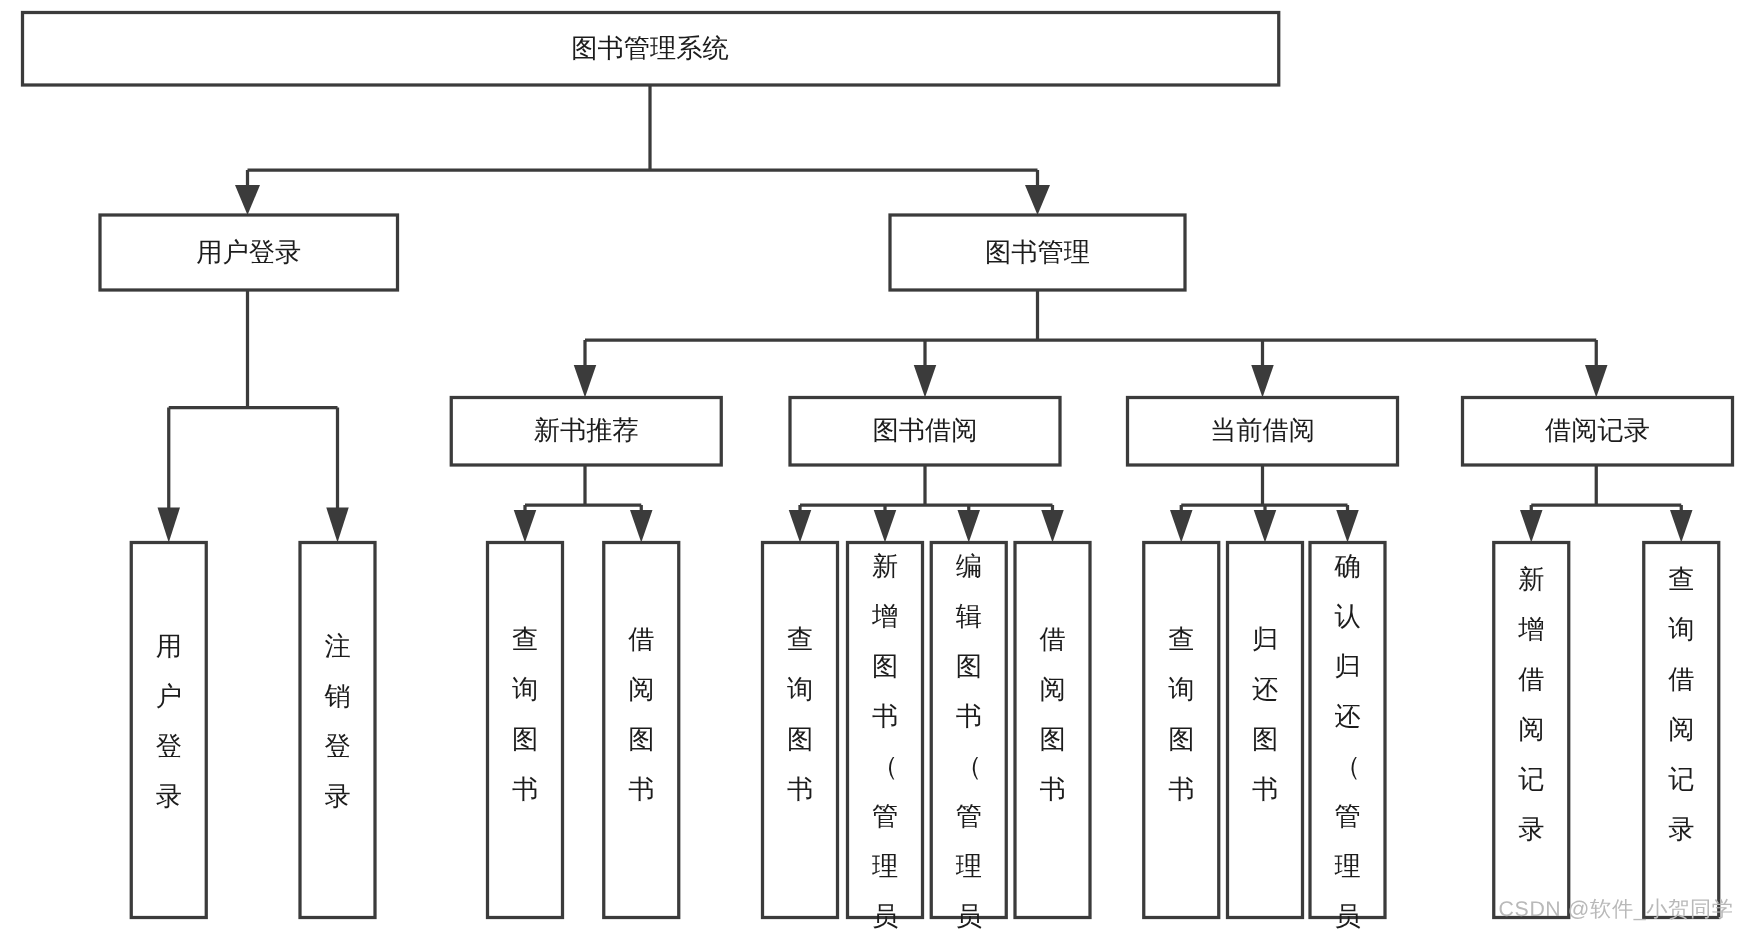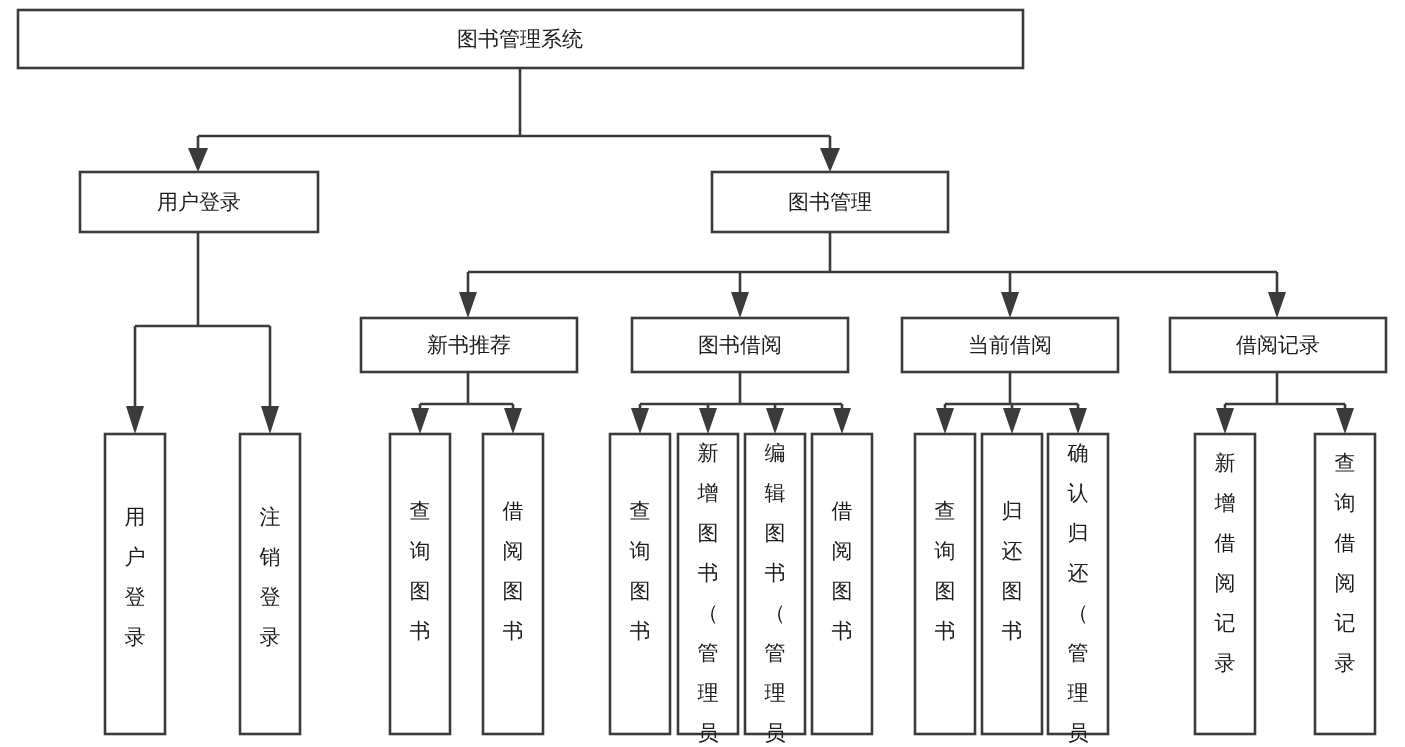--- a/index.html
+++ b/index.html
@@ -237,14 +237,15 @@
       <rect class="node-box" x="1195" y="434" width="60" height="300"></rect>
       <text class="node-label-v" x="1225" y="470"><tspan x="1225" y="470">新</tspan><tspan x="1225" y="510">增</tspan><tspan x="1225" y="550">借</tspan><tspan x="1225" y="590">阅</tspan><tspan x="1225" y="630">记</tspan><tspan x="1225" y="670">录</tspan></text>
     </g>
     <g>
       <rect class="node-box" x="1315" y="434" width="60" height="300"></rect>
       <text class="node-label-v" x="1345" y="470"><tspan x="1345" y="470">查</tspan><tspan x="1345" y="510">询</tspan><tspan x="1345" y="550">借</tspan><tspan x="1345" y="590">阅</tspan><tspan x="1345" y="630">记</tspan><tspan x="1345" y="670">录</tspan></text>
     </g>
 
   </svg>
 
+  <div class="watermark">CSDN @软件_小贺同学</div>
 
 </div>
 
 </body></html>

